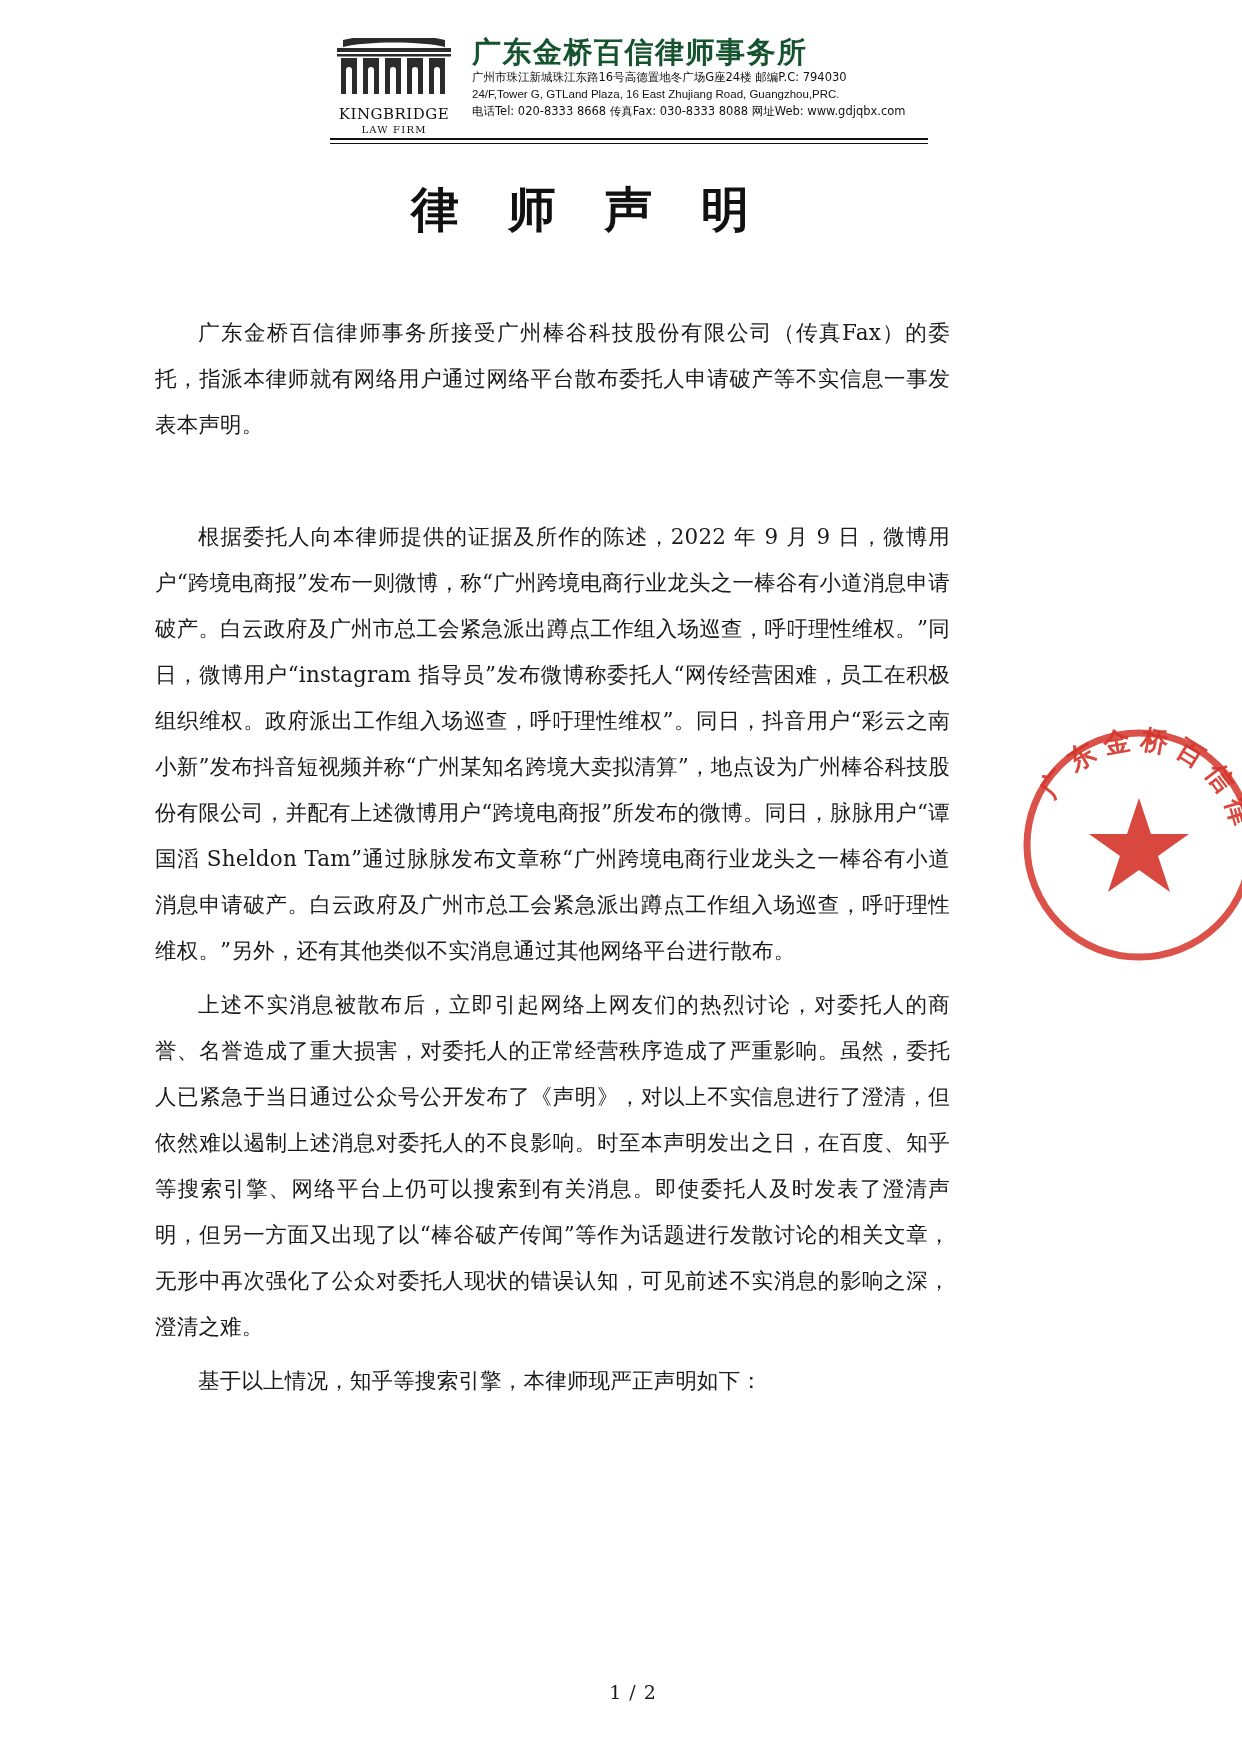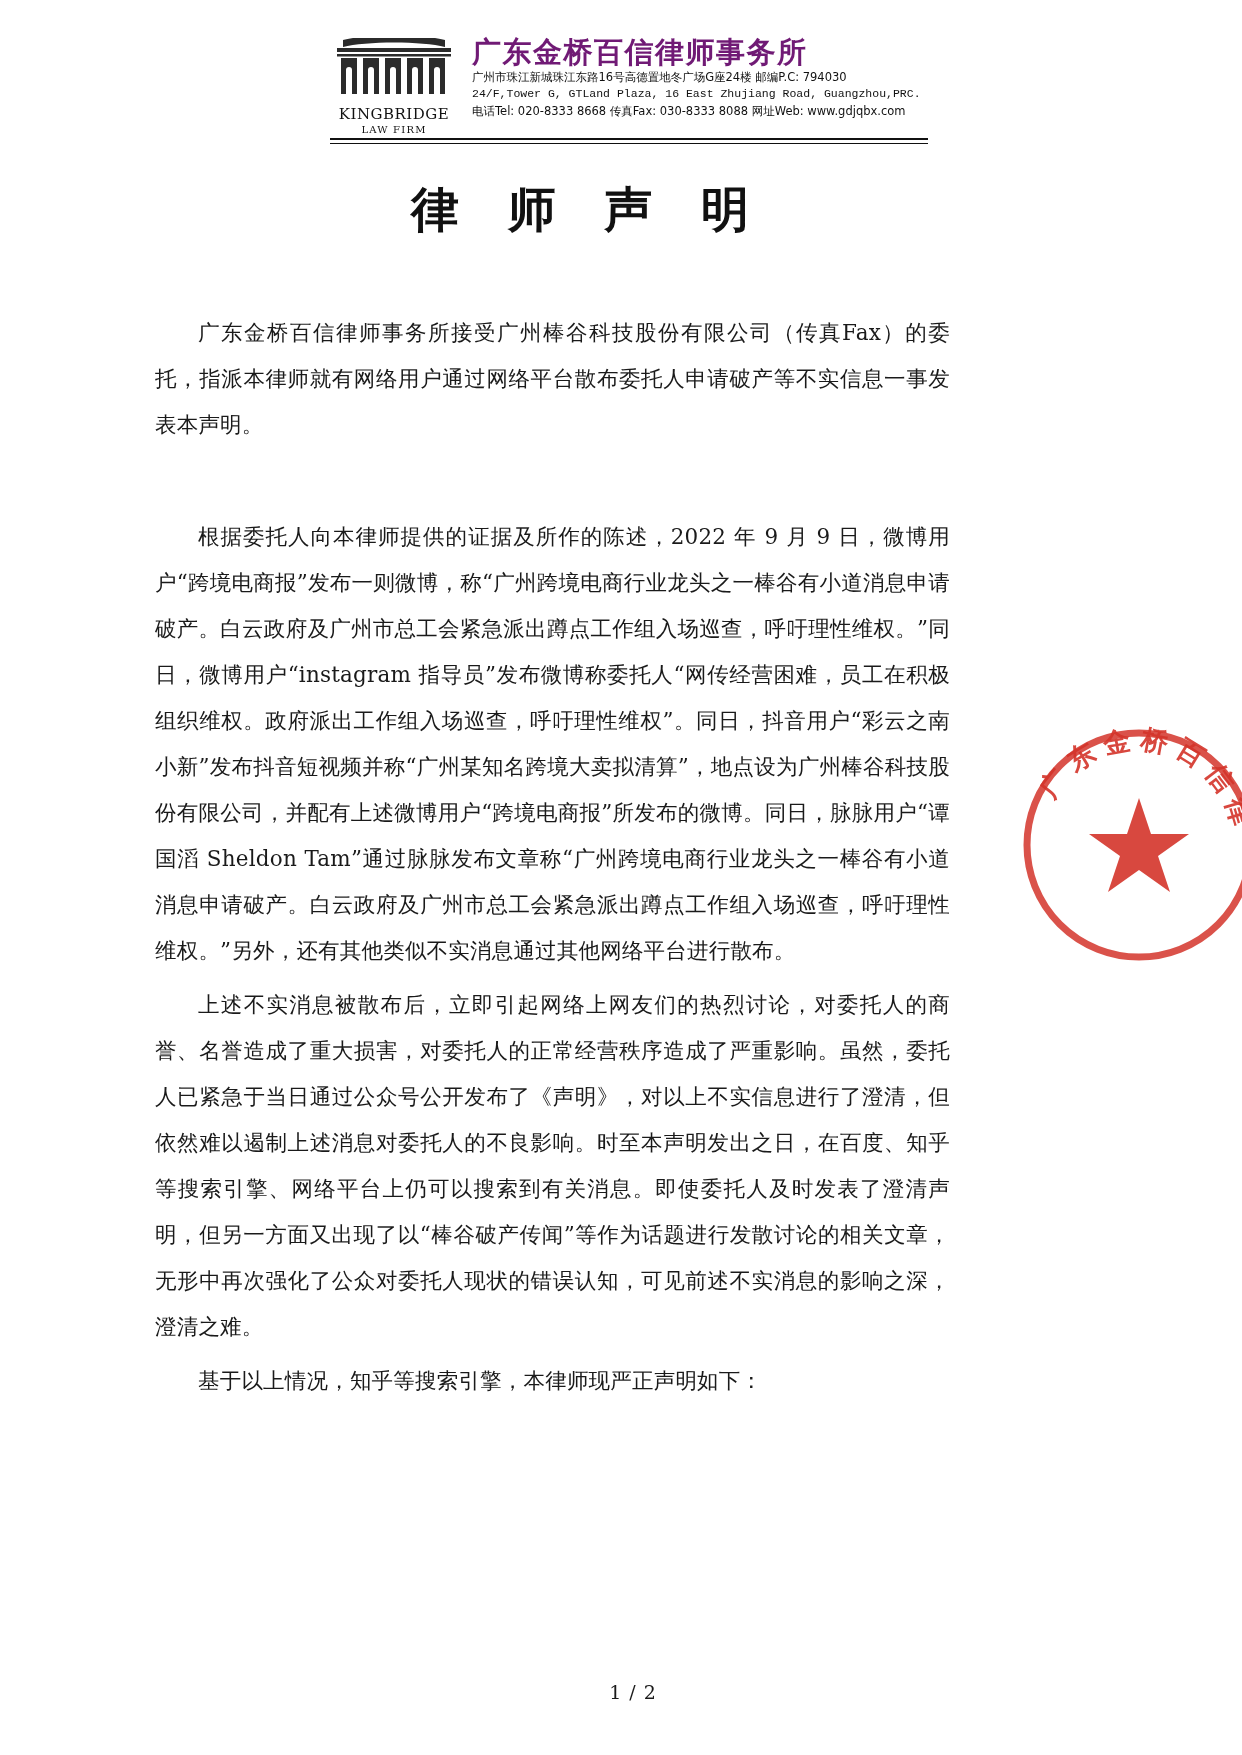--- a/index.html
+++ b/index.html
@@ -63,33 +63,33 @@
   .firm-block {
     flex: 1 1 auto;
     padding-left: 14px;
     padding-top: 2px;
   }
   .firm-cn {
     font-family: "DejaVu Sans", "Liberation Sans", sans-serif;
     font-size: 29px;
     font-weight: bold;
     letter-spacing: 1.5px;
-    color: #701a75;
+    color: #14532d;
     line-height: 1.15;
     white-space: nowrap;
   }
   .firm-line {
     font-family: "DejaVu Sans", "Liberation Sans", sans-serif;
     font-size: 11.5px;
     color: #111;
     line-height: 1.45;
     white-space: nowrap;
   }
   .firm-line.en {
-    font-family: Liberation Mono, monospace;
+    font-family: Liberation Sans, sans-serif;
     font-size: 11.5px;
   }
 
   .rule {
     position: absolute;
     left: 330px;
     top: 138px;
     width: 598px;
     height: 2px;
     background: #111;

